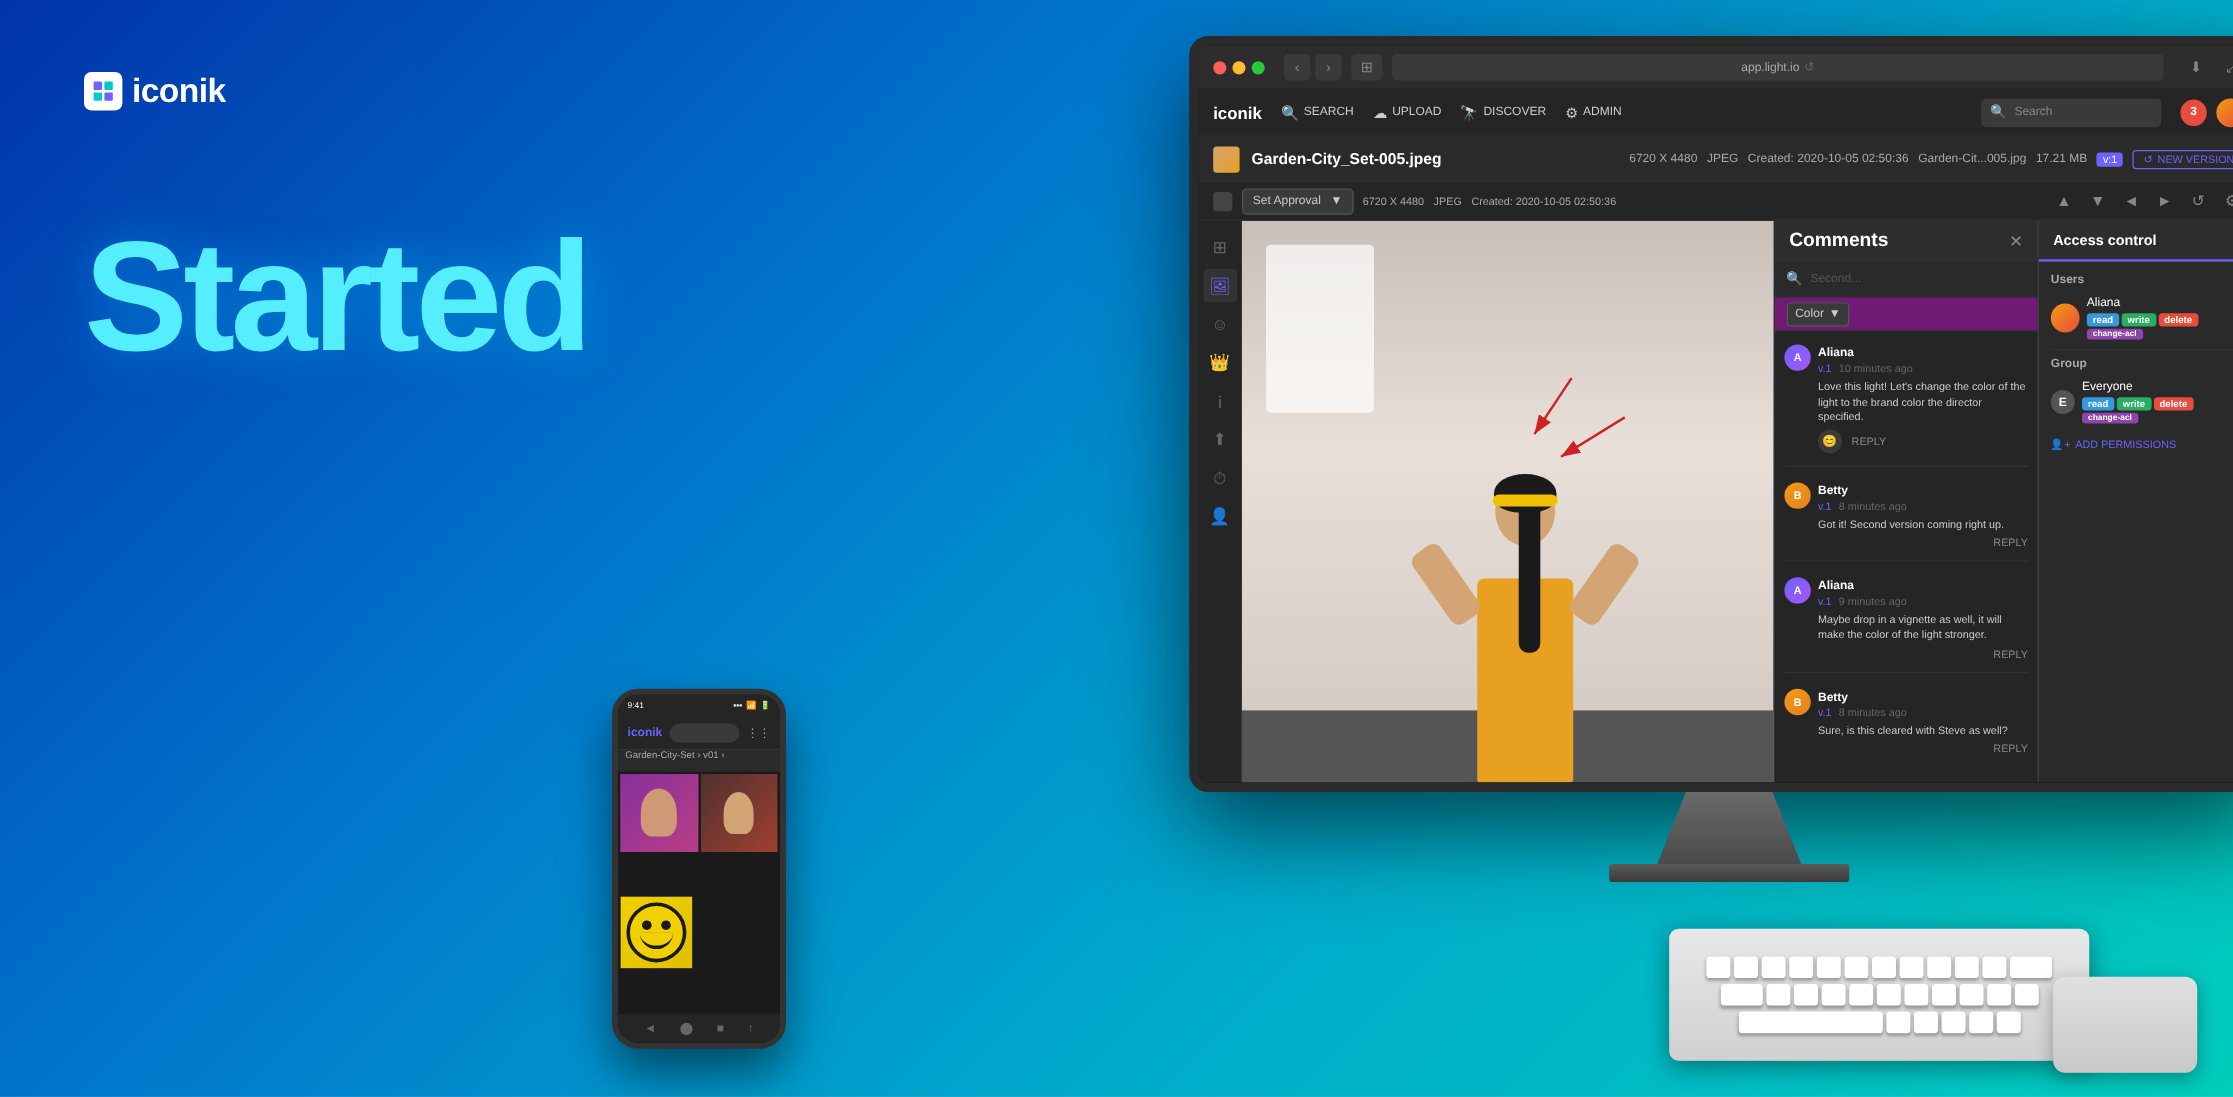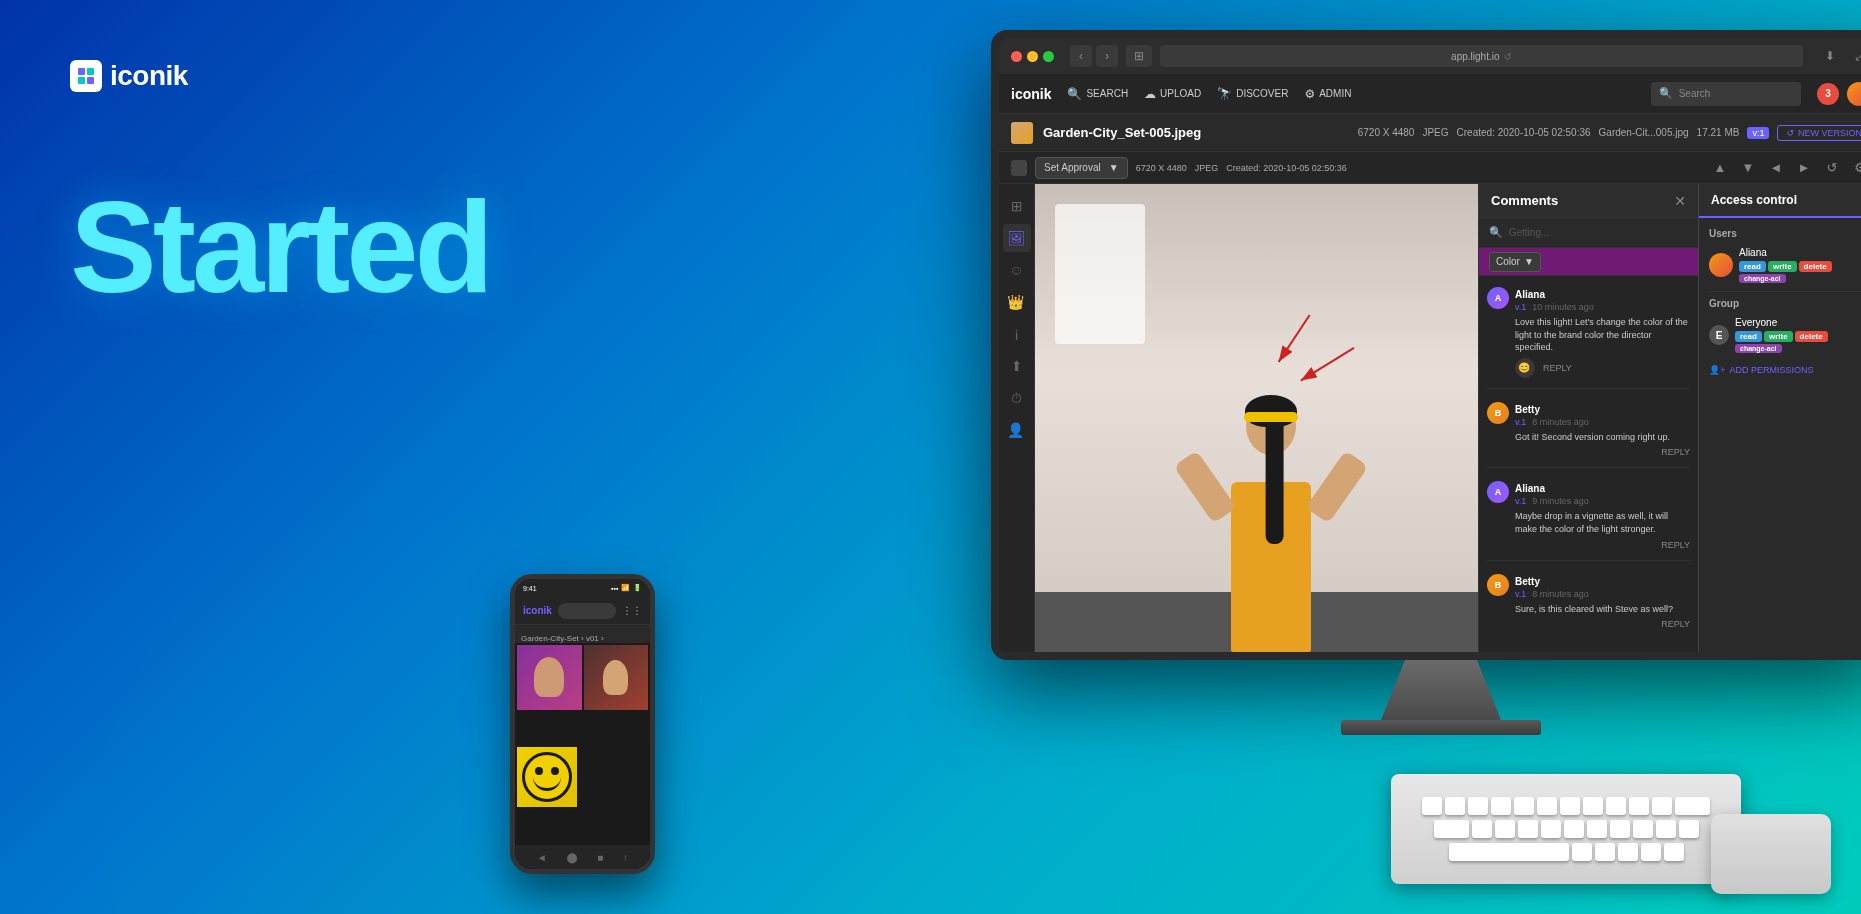--- a/index.html
+++ b/index.html
@@ -468,21 +468,21 @@
       height: 34px;
       background: #2d2d2d;
       display: flex;
       align-items: center;
       padding: 0 12px;
       border-bottom: 1px solid #333;
     }
 
     .panel-title {
       color: white;
-      font-size: 13px;
+      font-size: 16px;
       font-weight: 600;
       flex: 1;
     }
 
     .panel-close {
       color: #888;
       font-size: 14px;
       cursor: pointer;
     }
 
@@ -1036,21 +1036,21 @@
         </div>
 
         <div class="comments-panel">
           <div class="panel-header">
             <span class="panel-title">Comments</span>
             <span class="panel-close">✕</span>
           </div>
 
           <div class="comments-search">
             <span style="color:#666;font-size:11px;">🔍</span>
-            <span style="color:#555;font-size:10px;flex:1;">Getting...</span>
+            <span style="color:#555;font-size:10px;flex:1;">Second...</span>
           </div>
 
           <div class="filter-row">
             <div class="filter-select">
               <span>Color</span>
               <span style="margin-left:4px;">▼</span>
             </div>
           </div>
 
           <div class="comments-list">
@@ -1186,21 +1186,21 @@
           <span>📶</span>
           <span>🔋</span>
         </div>
       </div>
       <div class="phone-nav-bar">
         <span class="phone-app-logo">iconik</span>
         <div class="phone-search-bar"></div>
         <span style="color:#aaa;font-size:10px;">⋮⋮</span>
       </div>
 
-      <div style="height:18px;background:#2a2a2a;display:flex;align-items:flex-end;padding:0 6px;gap:4px;">
+      <div style="height:18px;background:#2a2a2a;display:flex;align-items:flex-start;padding:0 6px;gap:4px;">
         <span style="color:#aaa;font-size:8px;">Garden-City-Set ›  v01 ›</span>
       </div>
       <div class="phone-grid">
         <div class="phone-thumb phone-thumb-1">
 
           <div style="width:100%;height:100%;background:linear-gradient(135deg,#8030a0 0%,#c04080 100%);display:flex;align-items:center;justify-content:center;opacity:0.9;">
             <div style="width:30px;height:40px;background:#d4a574;border-radius:50% 50% 30% 30%;"></div>
           </div>
         </div>
         <div class="phone-thumb phone-thumb-2">

